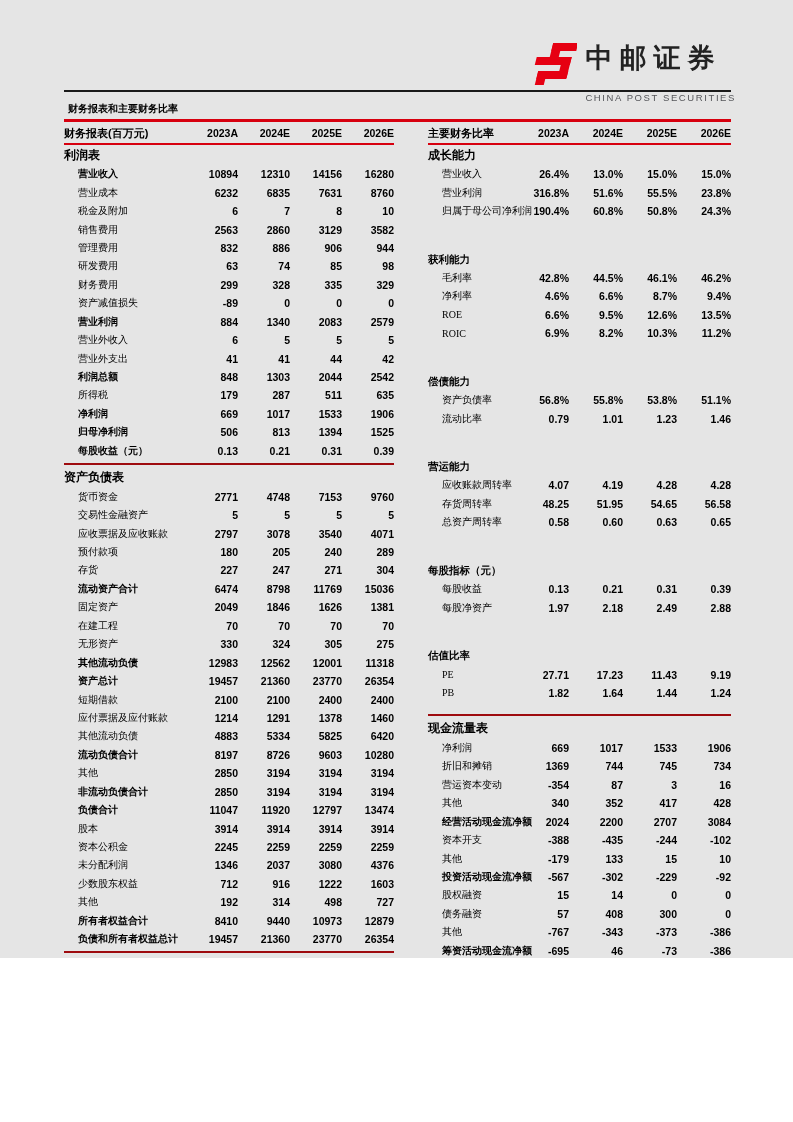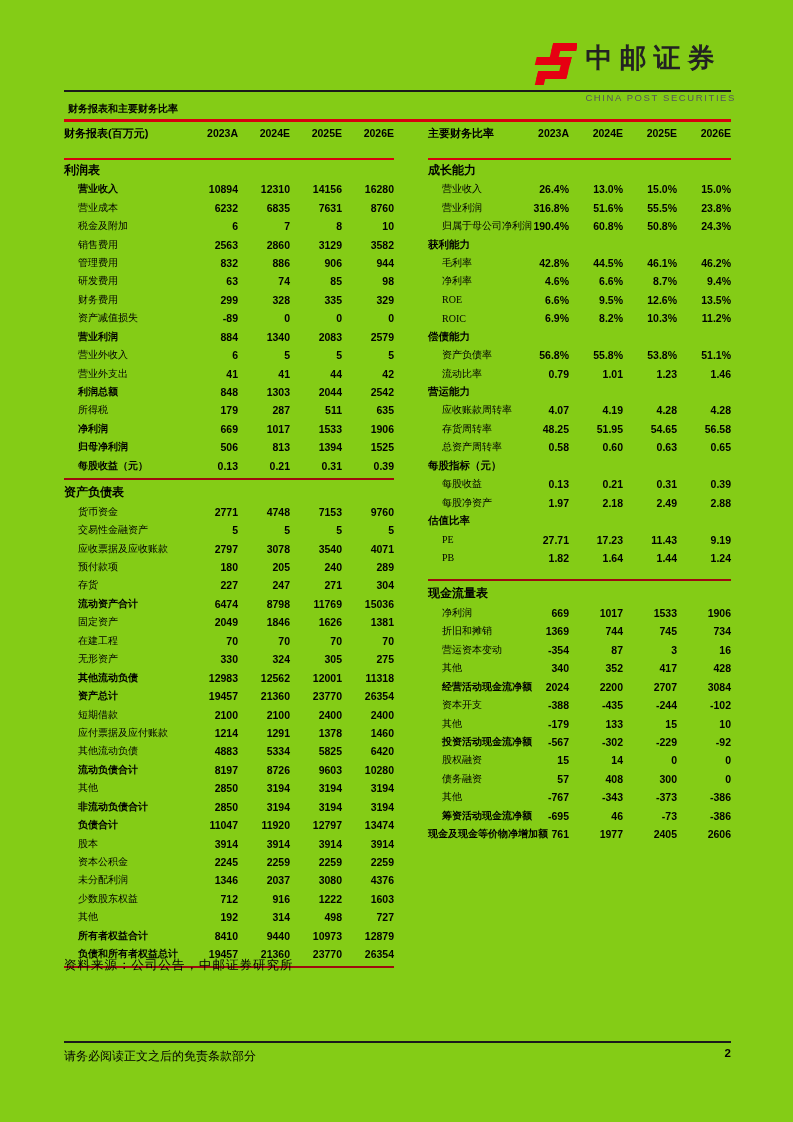--- a/index.html
+++ b/index.html
@@ -1,51 +1,51 @@
 <!DOCTYPE html>
 <html><head>
 <meta charset="utf-8">
 <style>
   html,body{margin:0;padding:0;background:#ffffff;}
-  .page{position:relative;width:793px;height:1122px;background:#84cc16;overflow:hidden;
+  .page{position:relative;width:793px;height:958px;background:#e5e5e5;overflow:hidden;
         font-family:"Liberation Sans","DejaVu Sans",sans-serif;color:#000;}
 
   
   .logo{position:absolute;top:40px;right:57px;display:flex;align-items:flex-start;gap:8px;}
   .logo-emblem{width:48px;height:50px;}
   .logo-txt{display:flex;flex-direction:column;align-items:flex-start;padding-top:4px;}
   .logo-cn{font-size:27px;font-weight:900;color:#222;letter-spacing:7px;
            font-family:"Liberation Sans","DejaVu Sans",sans-serif;line-height:1.1;white-space:nowrap;}
   .logo-en{font-size:9.5px;color:#55565a;letter-spacing:1.6px;margin-top:18px;white-space:nowrap;}
   .header-rule{position:absolute;left:64px;top:90px;width:667px;height:2px;background:#1a1a1a;}
 
   
   .title{position:absolute;left:64px;top:98px;margin:4px;font-size:10px;font-weight:800;}
   .rule-full{position:absolute;left:64px;top:119px;width:667px;height:3px;background:#d7000f;}
 
   
   .fin-table{position:absolute;top:126px;}
   .fin-table.left{left:64px;width:330px;}
   .fin-table.right{left:428px;width:303px;}
   .thead{display:flex;align-items:baseline;border-bottom:2.5px solid #d7000f;
-         padding-bottom:16px;height:16px;}
+         padding-bottom:1px;height:16px;}
   .th-label{flex:1;font-size:11px;font-weight:800;white-space:nowrap;}
   .th-col{font-size:10.5px;font-weight:800;}
   .td-v{width:52px;text-align:right;font-size:10.5px;font-weight:700;
         font-family:"Liberation Sans","DejaVu Sans",sans-serif;}
   .right .td-v{width:54px;}
   .tr{display:flex;align-items:center;height:18.45px;}
   .td-label{flex:1;min-width:0;font-size:10px;white-space:nowrap;overflow:visible;
             padding-left:14px;font-family:"Liberation Serif","DejaVu Serif",serif;}
   .tr.bold .td-label{font-weight:800;}
   .tr.flat .td-label{padding-left:0;}
   .sec1{height:20px;}
   .sec1 span{font-size:12px;font-weight:800;
              font-family:"Liberation Sans","DejaVu Sans",sans-serif;}
-  .sec2{height:18.45px;}
+  .sec2{height:18.45px;margin-top:30px;}
   .sec2 span{font-size:10.5px;font-weight:800;
              font-family:"Liberation Serif","DejaVu Serif",serif;}
   .sep{height:2.5px;background:#9e0b0f;margin:2.5px 0;}
   .gap{height:9px;}
 
   
   .source{position:absolute;left:64px;top:957px;font-size:12.5px;
           font-family:"Liberation Serif","DejaVu Serif",serif;letter-spacing:1px;}
   .footer-rule{position:absolute;left:64px;top:1041px;width:667px;height:1.5px;background:#1a1a1a;}
   .footer-text{position:absolute;left:64px;top:1048px;font-size:12px;font-weight:400;

